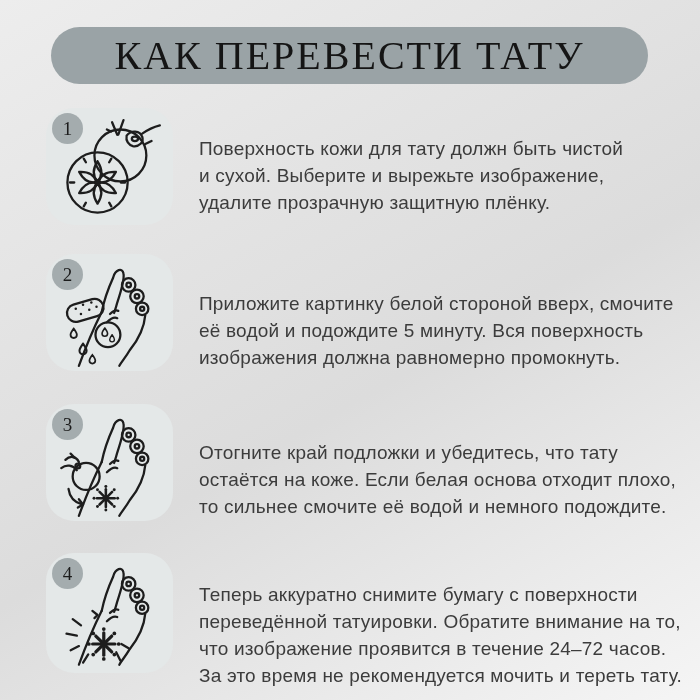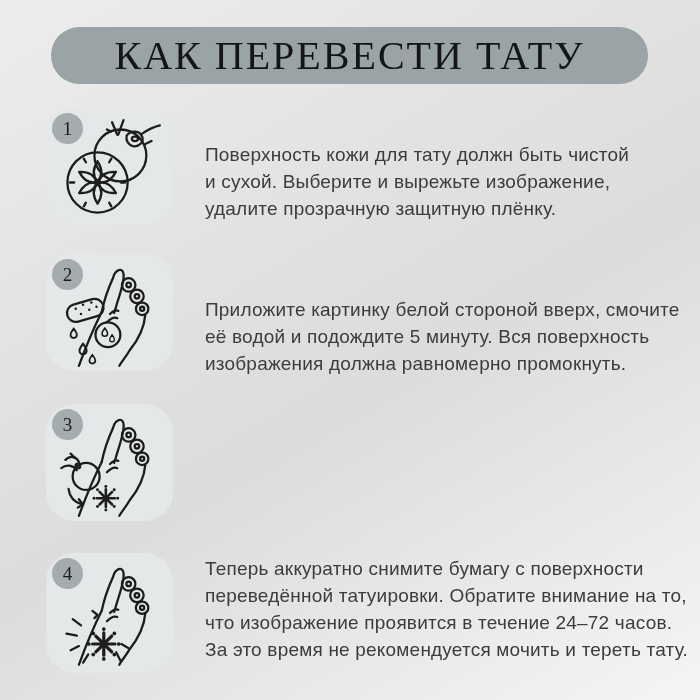--- a/index.html
+++ b/index.html
@@ -28,28 +28,28 @@
   #card4{top:553px;height:120px}
   .badge{
     position:absolute;top:5px;left:6px;width:31px;height:31px;border-radius:50%;
     background:var(--badge,#a4acae);
     display:flex;align-items:center;justify-content:center;
     font-family:"Liberation Serif",serif;font-size:19px;color:#1c1c1c;
   }
   .card svg{position:absolute;left:12px;top:4px;}
   #card1 svg{top:8px;}
   .step-text{
-    position:absolute;left:193px;width:492px;margin:12px;
+    position:absolute;left:193px;width:492px;margin:6px;
     font-size:19px;line-height:27px;letter-spacing:.2px;color:var(--ink,#3c3c3c);
     white-space:pre-line;
   }
   #text1{top:129px}
   #text2{top:284px}
   #text3{top:433px}
-  #text4{top:543px}
+  #text4{top:575px}
   svg .ln{fill:none;stroke:var(--line,#1d1d1d);stroke-width:2.2;stroke-linecap:round;stroke-linejoin:round;}
   svg .fl{fill:var(--line,#1d1d1d);stroke:none;}
 </style>
 </head>
 <body>
 
 <div class="canvas">
 
   <div class="banner">
     <h1>КАК ПЕРЕВЕСТИ ТАТУ</h1>
@@ -166,20 +166,23 @@
         <circle class="ln" cx="19" cy="56" r="2.3"></circle>
         <path class="ln" d="M12,44 L16,48"></path>
       </g>
       <use href="#flowerdark" transform="translate(46,87) scale(0.95)"></use>
       <g>
         <path class="ln" d="M10,78 C11,86 16,91 23,93"></path>
         <path class="ln" d="M19,96 L24,93 L20,88"></path>
       </g>
     </svg>
   </div>
+  <p class="step-text" id="text3">Отогните край подложки и убедитесь, что тату
+остаётся на коже. Если белая основа отходит плохо,
+то сильнее смочите её водой и немного подождите.</p>
 
   <div class="card" id="card4">
     <span class="badge">4</span>
     <svg width="104" height="116" viewBox="0 0 100 112">
       <use href="#handshape"></use>
       <use href="#flowerdark" transform="translate(44,84) scale(1.2)"></use>
       <g class="ln">
         <line x1="14" y1="60" x2="22" y2="66"></line>
         <line x1="8" y1="74" x2="18" y2="76"></line>
         <line x1="12" y1="90" x2="20" y2="86"></line>

